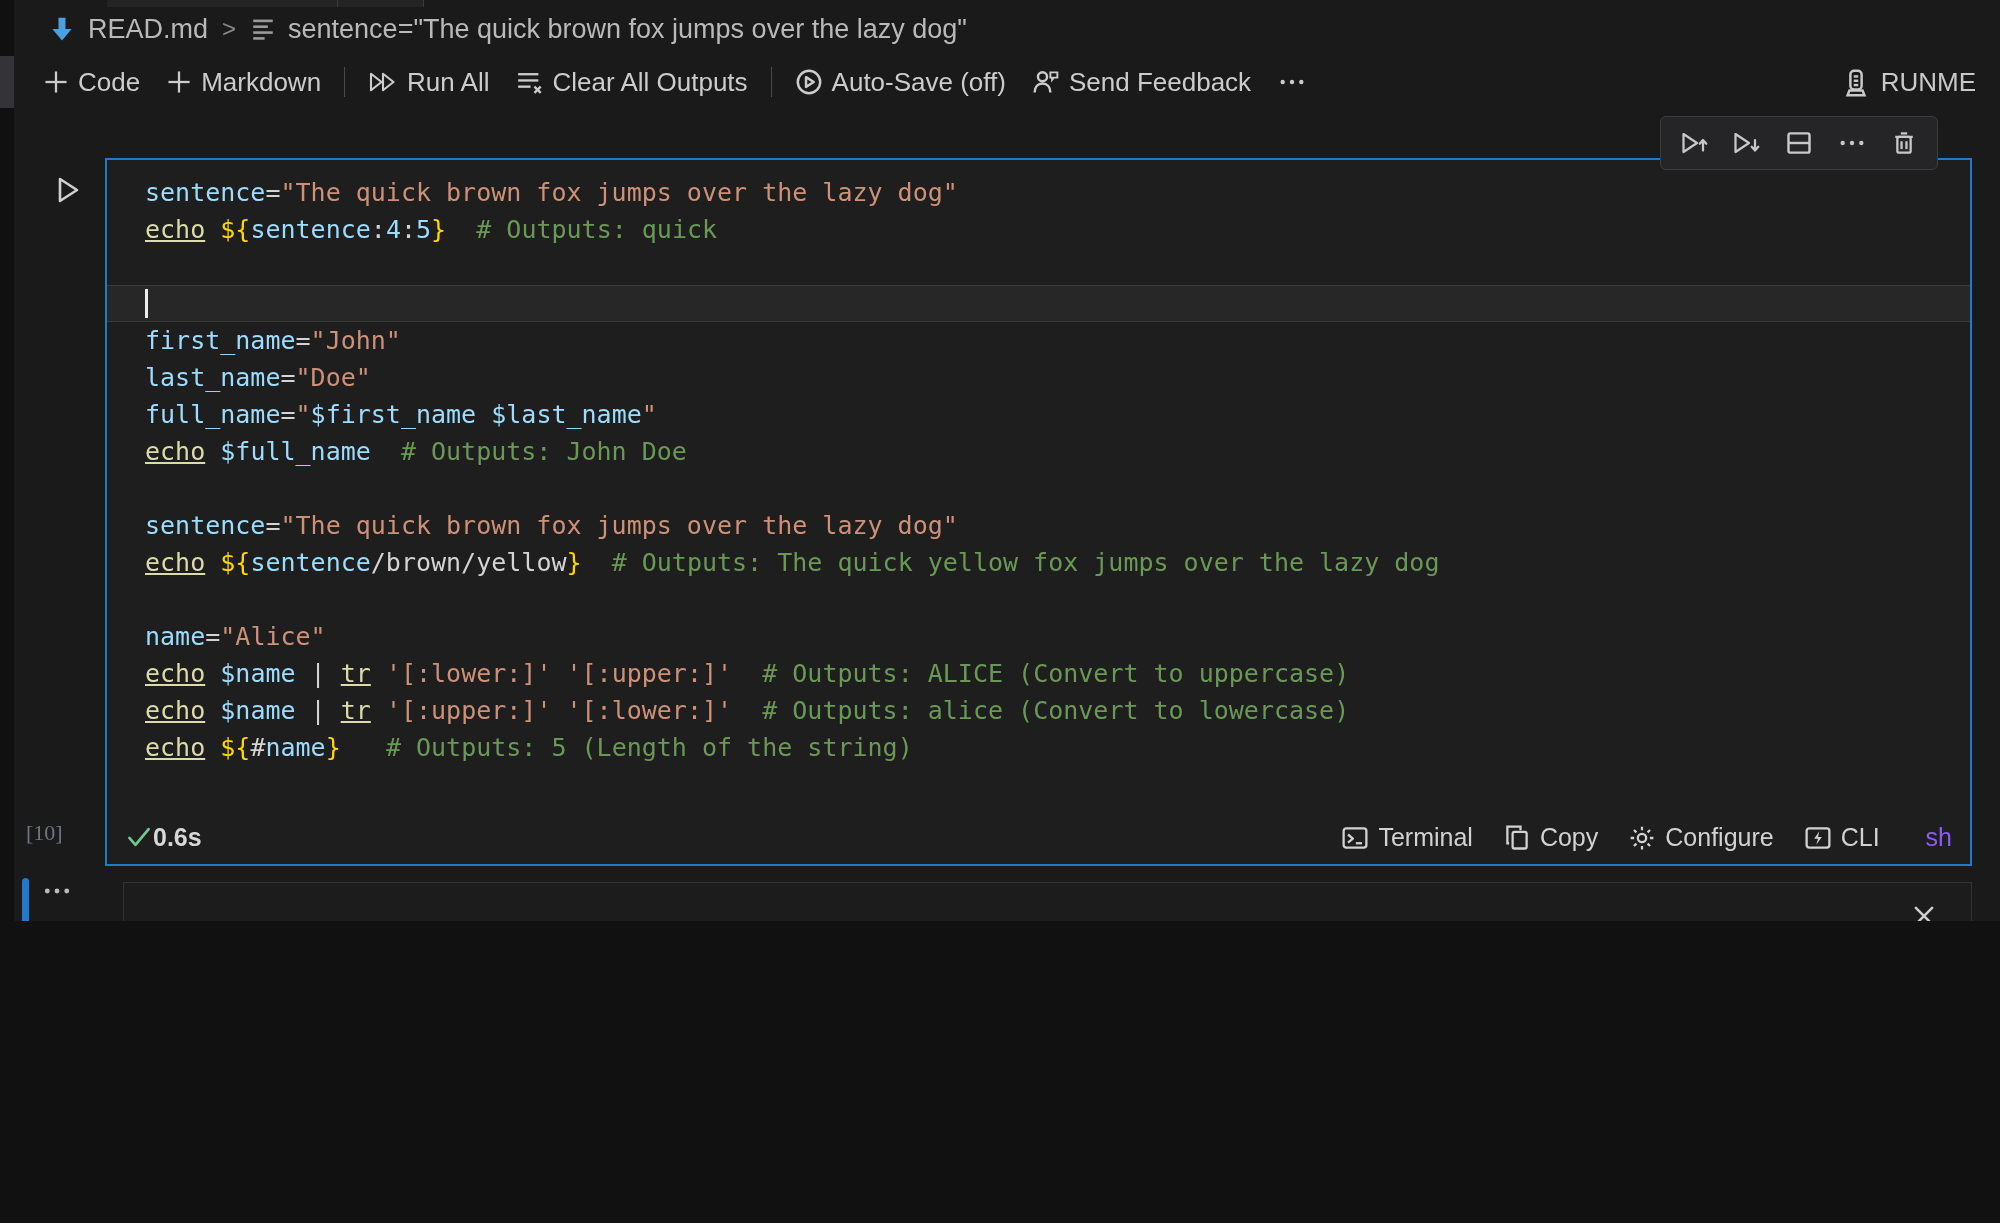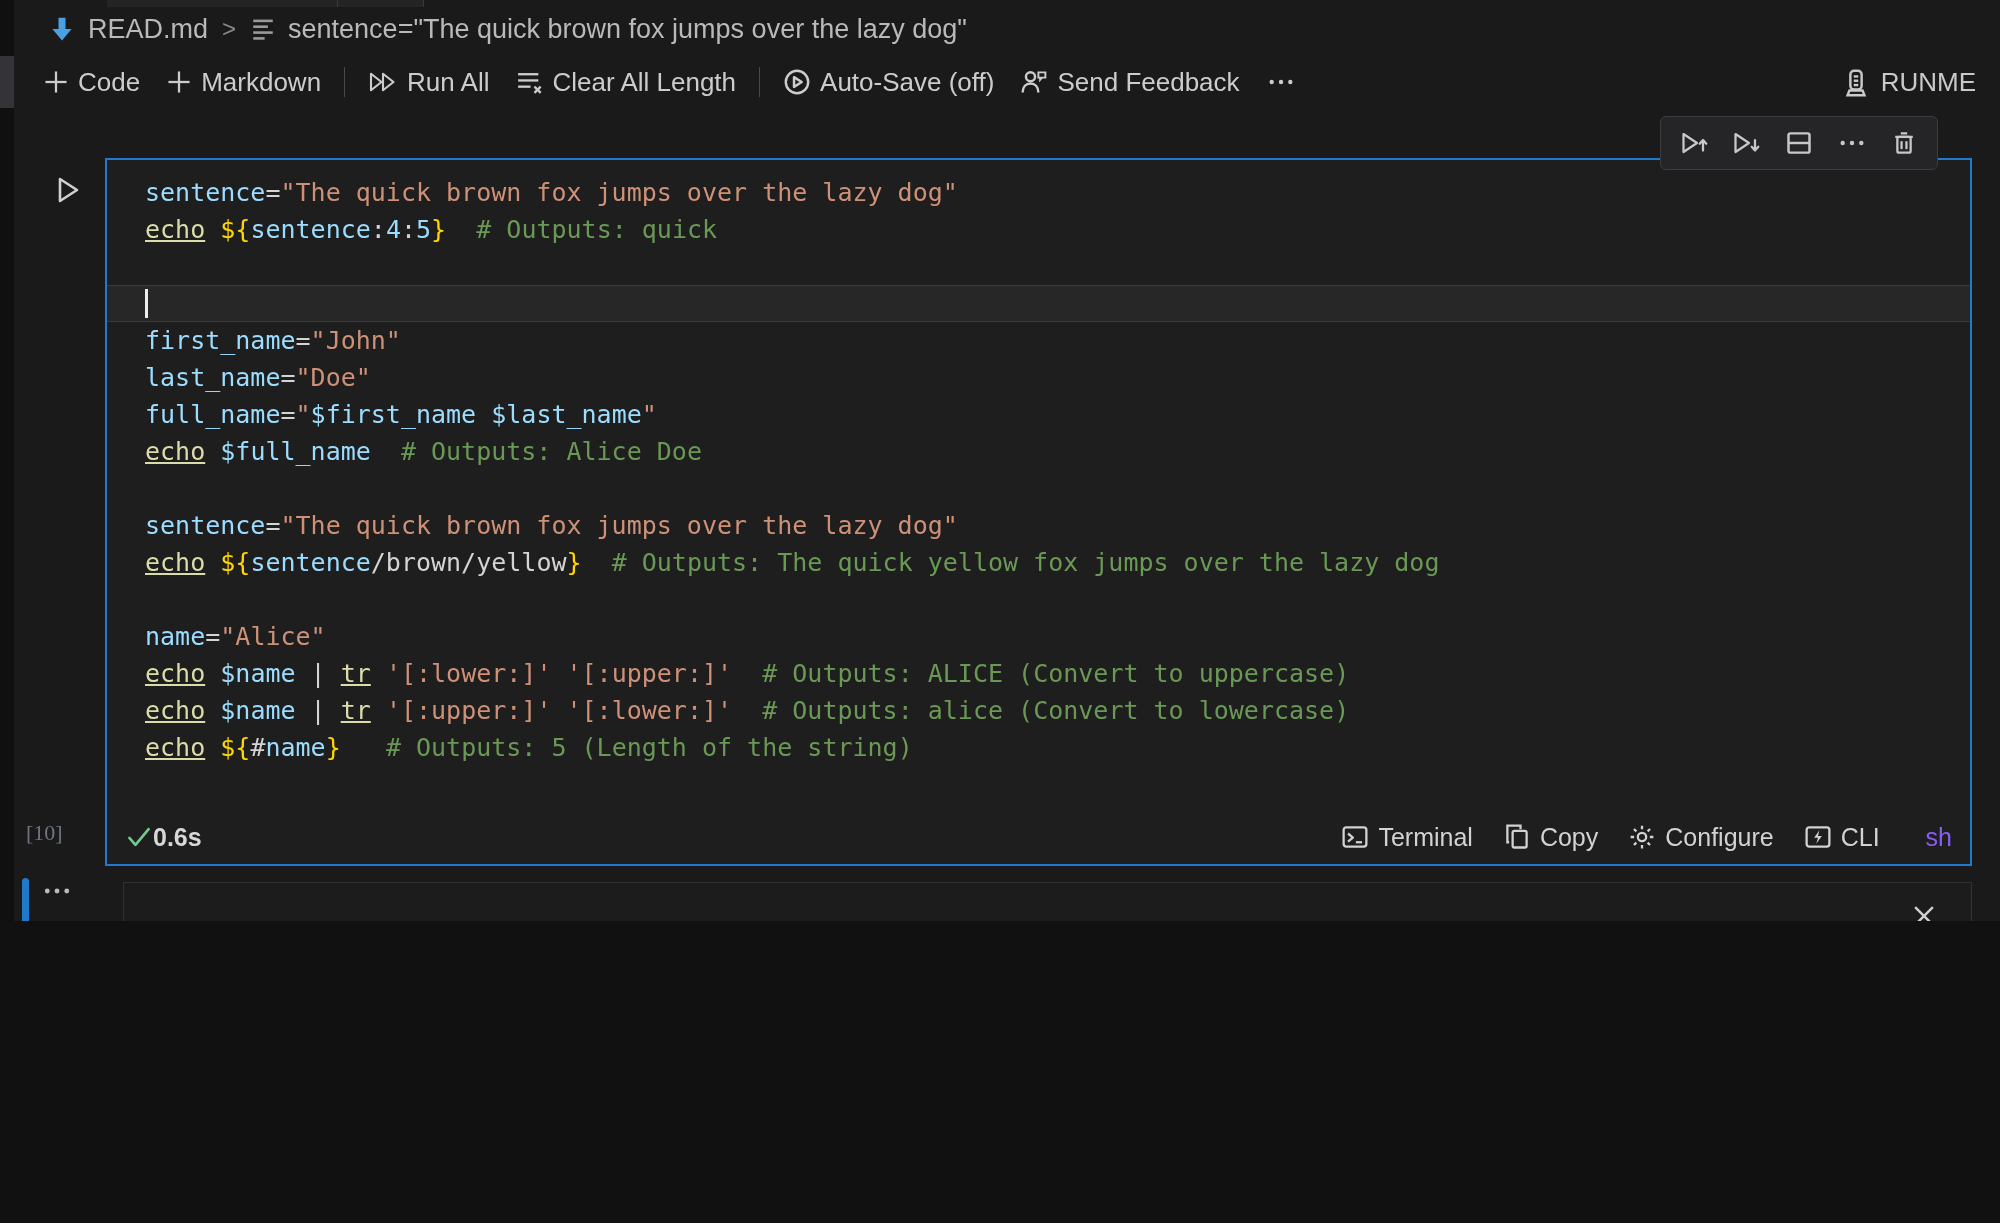--- a/index.html
+++ b/index.html
@@ -53,21 +53,21 @@
   .code-line.current{background:rgba(255,255,255,0.045);box-shadow:inset 0 1px 0 #3a3a3a,inset 0 -1px 0 #3a3a3a;}
   .caret{position:absolute;left:38px;top:4px;width:3px;height:29px;background:#ededed;}
   .tok-v{color:var(--variable,#9CDCFE);} .tok-s{color:var(--string,#CE9178);}
   .tok-o{color:var(--plain,#D4D4D4);}  .tok-b{color:var(--builtin,#DCDCAA);text-decoration:underline;}
   .tok-br{color:var(--brace,#FFD602);} .tok-c{color:var(--comment,#6A9955);}
 
   
   .cell-statusbar{position:absolute;left:0;right:0;bottom:0;height:54px;display:flex;align-items:center;padding:0 18px;}
   .duration{margin-left:0;font-size:25px;font-weight:600;color:#d8d8d8;}
   .sb-right{margin-left:auto;display:flex;align-items:center;gap:30px;}
-  .sb-action{display:flex;align-items:center;gap:9px;font-size:25px;color:#d2d2d2;cursor:pointer;}
+  .sb-action{display:flex;align-items:flex-end;gap:9px;font-size:25px;color:#d2d2d2;cursor:pointer;}
   .lang-pick{font-size:25px;color:#8b5cf6;cursor:pointer;margin-left:16px;}
 
   
   .output-box{position:absolute;left:123px;top:882px;width:1849px;height:318px;box-sizing:border-box;
               background:#1c1c1c;border:1px solid #323232;}
   .output-text{position:absolute;top:20px;left:20px;right:90px;
                font-family:"DejaVu Sans Mono",monospace;font-size:24px;line-height:29px;color:#e2e2e2;}
   .out-line{white-space:pre;min-height:29px;}
   .block-cursor{display:inline-block;width:15px;height:25px;border:2px solid #d9d9d9;margin-top:1px;}
   .output-close{position:absolute;top:18px;right:32px;width:30px;height:30px;display:flex;align-items:center;justify-content:center;cursor:pointer;}
@@ -140,21 +140,21 @@
     <div class="tb-item">
       <span>
         <svg width="28" height="26" viewBox="0 0 18 16" stroke="#cccccc" stroke-width="1.5" fill="none">
           <line x1="2" y1="3" x2="15" y2="3"></line>
             <line x1="2" y1="7" x2="15" y2="7"></line>
             <line x1="2" y1="11" x2="10" y2="11"></line>
           <line x1="12.5" y1="11" x2="16.5" y2="15"></line>
             <line x1="16.5" y1="11" x2="12.5" y2="15"></line>
         </svg>
       </span>
-      <span>Clear All Length</span>
+      <span>Clear All Outputs</span>
     </div>
     <div class="tb-divider"></div>
     <div class="tb-item">
       <span>
         <svg width="28" height="28" viewBox="0 0 16 16" fill="none" stroke="#cccccc" stroke-width="1.4">
           <circle cx="8" cy="8" r="6.4"></circle>
             <path d="M6.3 5.2 L10.7 8 6.3 10.8 Z" stroke-linejoin="round"></path>
         </svg>
       </span>
       <span>Auto-Save (off)</span>
@@ -238,21 +238,21 @@
 
   <div class="cell">
     <div class="code-lines">
         <div class="code-line"><span class="tok-v">sentence</span><span class="tok-o">=</span><span class="tok-s">"The quick brown fox jumps over the lazy dog"</span></div>
         <div class="code-line"><span class="tok-b">echo</span><span class="tok-o"> </span><span class="tok-br">${</span><span class="tok-v">sentence</span><span class="tok-o">:</span><span class="tok-v">4</span><span class="tok-o">:</span><span class="tok-v">5</span><span class="tok-br">}</span><span class="tok-o">  </span><span class="tok-c"># Outputs: quick</span></div>
         <div class="code-line"></div>
         <div class="code-line current"><span class="caret"></span></div>
         <div class="code-line"><span class="tok-v">first_name</span><span class="tok-o">=</span><span class="tok-s">"John"</span></div>
         <div class="code-line"><span class="tok-v">last_name</span><span class="tok-o">=</span><span class="tok-s">"Doe"</span></div>
         <div class="code-line"><span class="tok-v">full_name</span><span class="tok-o">=</span><span class="tok-s">"</span><span class="tok-v">$first_name</span><span class="tok-o"> </span><span class="tok-v">$last_name</span><span class="tok-s">"</span></div>
-        <div class="code-line"><span class="tok-b">echo</span><span class="tok-o"> </span><span class="tok-v">$full_name</span><span class="tok-o">  </span><span class="tok-c"># Outputs: Alice Doe</span></div>
+        <div class="code-line"><span class="tok-b">echo</span><span class="tok-o"> </span><span class="tok-v">$full_name</span><span class="tok-o">  </span><span class="tok-c"># Outputs: John Doe</span></div>
         <div class="code-line"></div>
         <div class="code-line"><span class="tok-v">sentence</span><span class="tok-o">=</span><span class="tok-s">"The quick brown fox jumps over the lazy dog"</span></div>
         <div class="code-line"><span class="tok-b">echo</span><span class="tok-o"> </span><span class="tok-br">${</span><span class="tok-v">sentence</span><span class="tok-o">/brown/yellow</span><span class="tok-br">}</span><span class="tok-o">  </span><span class="tok-c"># Outputs: The quick yellow fox jumps over the lazy dog</span></div>
         <div class="code-line"></div>
         <div class="code-line"><span class="tok-v">name</span><span class="tok-o">=</span><span class="tok-s">"Alice"</span></div>
         <div class="code-line"><span class="tok-b">echo</span><span class="tok-o"> </span><span class="tok-v">$name</span><span class="tok-o"> | </span><span class="tok-b">tr</span><span class="tok-o"> </span><span class="tok-s">'[:lower:]'</span><span class="tok-o"> </span><span class="tok-s">'[:upper:]'</span><span class="tok-o">  </span><span class="tok-c"># Outputs: ALICE (Convert to uppercase)</span></div>
         <div class="code-line"><span class="tok-b">echo</span><span class="tok-o"> </span><span class="tok-v">$name</span><span class="tok-o"> | </span><span class="tok-b">tr</span><span class="tok-o"> </span><span class="tok-s">'[:upper:]'</span><span class="tok-o"> </span><span class="tok-s">'[:lower:]'</span><span class="tok-o">  </span><span class="tok-c"># Outputs: alice (Convert to lowercase)</span></div>
         <div class="code-line"><span class="tok-b">echo</span><span class="tok-o"> </span><span class="tok-br">${</span><span class="tok-o">#</span><span class="tok-v">name</span><span class="tok-br">}</span><span class="tok-o">   </span><span class="tok-c"># Outputs: 5 (Length of the string)</span></div>
       </div>
     <div class="cell-statusbar">

